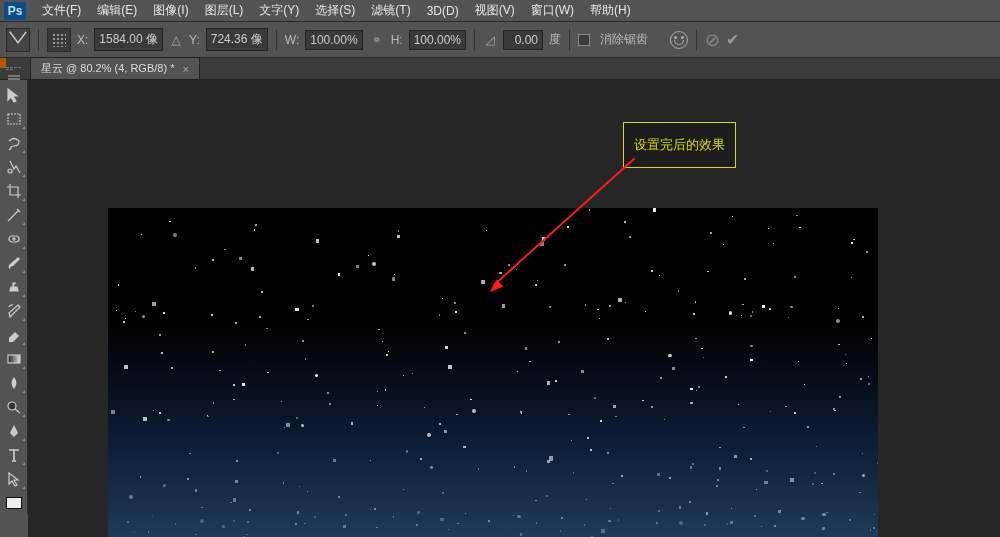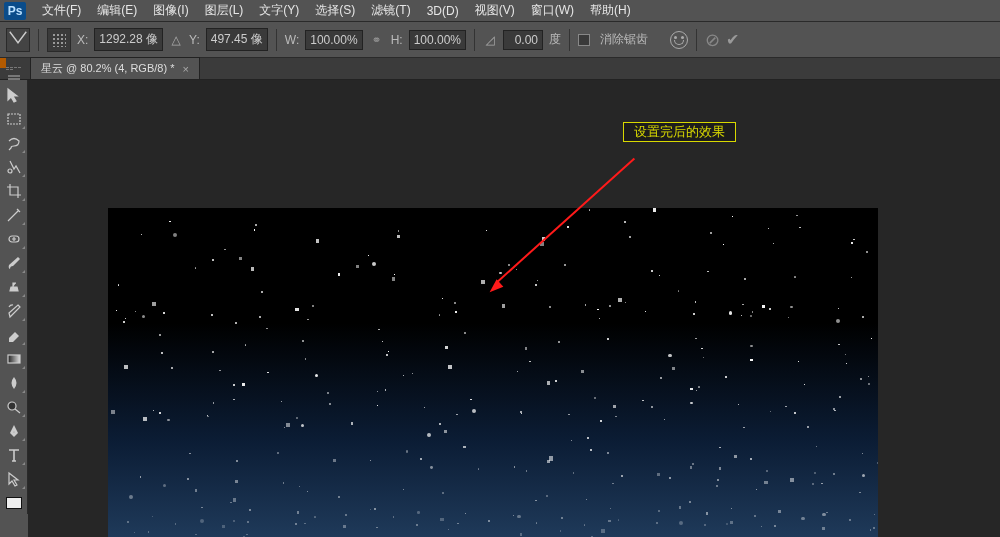--- a/index.html
+++ b/index.html
@@ -43,21 +43,21 @@
 .tool.noflyout::after{display:none;}
 .tool-rect { width:16px; height:12px; border:1.4px solid #111; background:#eee; }
 
 
 .workarea { position:absolute; left:28px; top:80px; right:0; bottom:0; background:#262626; overflow:hidden; }
 .canvas { position:absolute; left:80px; top:128px; width:770px; height:330px; background:linear-gradient(180deg,#000 0%,#000 35%,#0b1c34 70%,#1f3a5a 100%); overflow:hidden; }
 .stars { position:absolute; inset:0; }
 .stars span { position:absolute; background:#fff; }
 
 
-.annot-box { position:absolute; border:1px solid #d8d800; color:#d8d800; background:rgba(0,0,0,0.25); padding:0 10px; font-size:13px; }
+.annot-box { position:absolute; border:1px solid #d8d800; color:#d8d800; background:rgba(0,0,0,0.25); padding:13px 10px; font-size:13px; }
 .arrow-line { position:absolute; background:#ff1a1a; height:1.5px; transform-origin:left center; }
 .arrow-head { position:absolute; width:0; height:0; border-top:5px solid transparent; border-bottom:5px solid transparent; border-right:14px solid #ff1a1a; transform-origin:right center; }
 
 .edge-accent { position:absolute; left:0; top:58px; width:6px; height:10px; background:#b35a00; }
 </style>
 </head>
 <body>
 
 <div class="menubar">
   <div class="ps-logo">Ps</div>
@@ -76,24 +76,24 @@
 
 <div class="optbar">
   <div class="opt-iconbox">
       <svg viewBox="0 0 16 16">
         <path d="M2 2 L8 10 L14 2" stroke="#ccc" fill="none"></path>
       </svg>
     </div>
   <div class="opt-sep"></div>
   <div class="opt-iconbox chk"></div>
   <span class="opt-label">X:</span>
-  <span class="opt-val">1292.28 像</span>
+  <span class="opt-val">1584.00 像</span>
   <span class="opt-delta">△</span>
   <span class="opt-label">Y:</span>
-  <span class="opt-val">497.45 像</span>
+  <span class="opt-val">724.36 像</span>
   <div class="opt-sep"></div>
   <span class="opt-label">W:</span>
   <span class="opt-val">100.00%</span>
   <span class="opt-link">⚭</span>
   <span class="opt-label">H:</span>
   <span class="opt-val">100.00%</span>
   <div class="opt-sep"></div>
   <span class="opt-delta">◿</span>
   <span class="opt-val" style="min-width:40px">0.00</span>
   <span class="opt-label">度</span>

